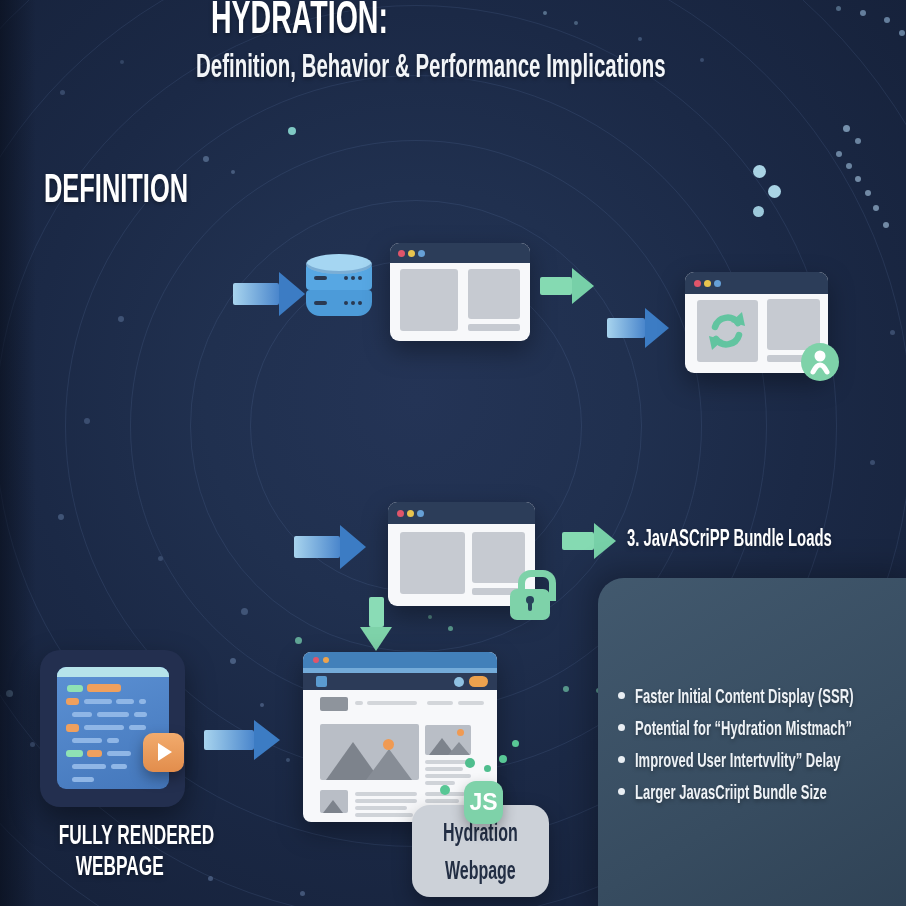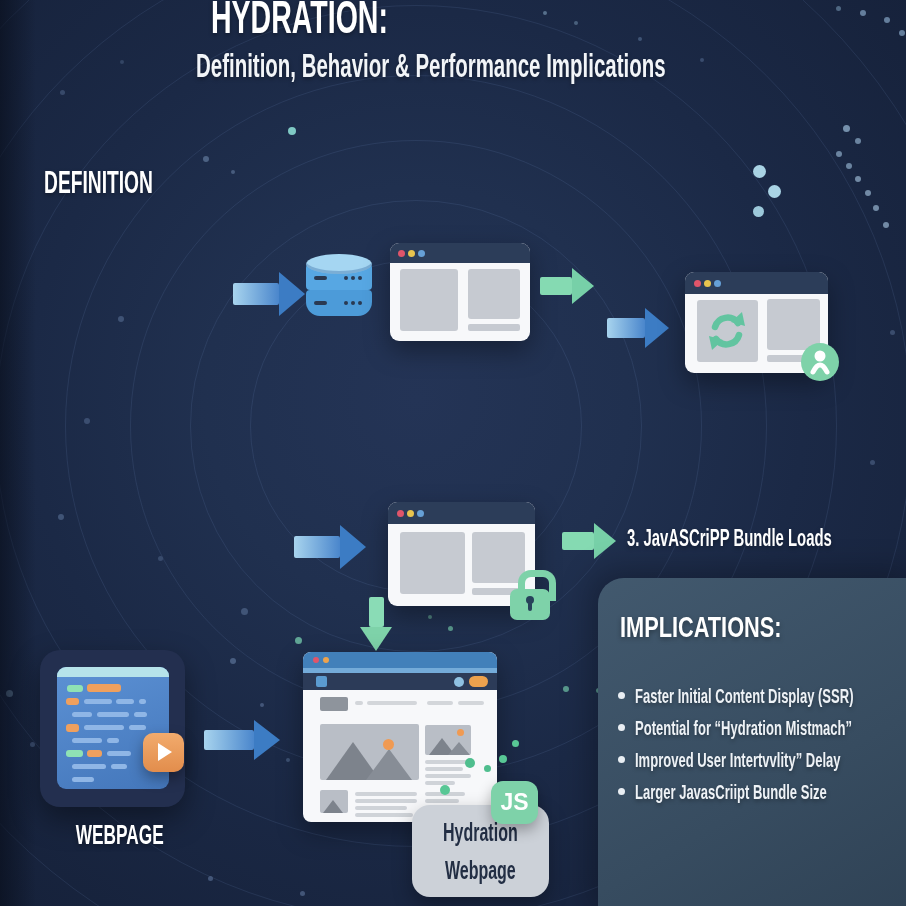--- a/index.html
+++ b/index.html
@@ -44,22 +44,22 @@
   .play .tri{position:absolute;left:15px;top:10px;width:0;height:0;border-style:solid;border-color:transparent;border-left:14px solid #fff;border-top:9px solid transparent;border-bottom:9px solid transparent;}
   .tri{position:absolute;width:0;height:0;border-style:solid;border-color:transparent;}
   .img-ph{position:absolute;background:#b9bec6;overflow:hidden;border-radius:2px;}
   .txt-shadow{text-shadow:0 2px 6px rgba(0,0,0,.35);}
   .panel{position:absolute;left:598px;top:578px;width:320px;height:340px;border-radius:26px 0 0 0;
          background:linear-gradient(150deg,#42596e 0%,#374c60 60%,#2f4255 100%);box-shadow:-8px -8px 30px rgba(0,0,0,.25);}
   .bullet-row{display:flex;align-items:center;gap:10px;height:21px;}
   .bullet-dot{width:7px;height:7px;border-radius:50%;background:#e9eef3;flex:0 0 auto;}
   .label-card{position:absolute;left:412px;top:805px;width:137px;height:92px;background:#ccd1d8;border-radius:18px;
               display:flex;flex-direction:column;align-items:center;justify-content:center;color:#222e44;box-shadow:0 8px 20px rgba(0,0,0,.3);gap:8px;}
-  .js-badge{position:absolute;left:464px;top:781px;width:47px;height:43px;background:#7ed2a9;border-radius:12px;
-            display:flex;align-items:center;justify-content:center;font-weight:bold;font-size:23px;color:#fff;box-shadow:0 6px 14px rgba(0,0,0,.3);margin-left:27px;}
+  .js-badge{position:absolute;left:464px;top:781px;width:39px;height:43px;background:#7ed2a9;border-radius:12px;
+            display:flex;align-items:center;justify-content:center;font-weight:bold;font-size:23px;color:#fff;box-shadow:0 6px 14px rgba(0,0,0,.3);}
 </style>
 </head>
 <body>
 
 <div class="stage">
 
   <div id="decor">
       <div class="arc" style="left: 250px; top: 260px; width: 330px; height: 330px;"></div>
       <div class="arc" style="left: 190px; top: 200px; width: 450px; height: 450px;"></div>
       <div class="arc" style="left: 130px; top: 140px; width: 570px; height: 570px;"></div>
@@ -114,21 +114,21 @@
     </div>
   <div class="abs shade-left"></div>
 
   <div class="abs bold txt-shadow" style="left:211px;top:-8px;font-size:46px;line-height:50px;">
     <span class="cx62">HYDRATION:</span>
   </div>
   <div class="abs bold txt-shadow" style="left:196px;top:48px;font-size:33px;line-height:36px;color:#f2f5f8;">
     <span class="cx62">Definition, Behavior &amp; Performance Implications</span>
   </div>
 
-  <div class="abs bold txt-shadow" style="left:44px;top:165px;font-size:31px;">
+  <div class="abs bold txt-shadow" style="left:44px;top:165px;font-size:41px;">
     <span class="cx62">DEFINITION</span>
   </div>
 
   <div class="arrow" style="left:233px;top:272px;">
     <div class="shaft" style="width:46px;height:22px;background:linear-gradient(90deg,#a8d4ee,#4a86cc);"></div>
     <div class="head" style="border-left:26px solid #3c7cc4;border-top:22px solid transparent;border-bottom:22px solid transparent;"></div>
   </div>
 
   <div class="abs" style="left:306px;top:254px;width:66px;height:66px;">
     <div class="abs" style="left:0;top:36px;width:66px;height:26px;background:#4c9bd9;border-radius:4px 4px 14px 14px;">
@@ -224,21 +224,20 @@
     <span class="cx62">3. JavASCriPP Bundle Loads</span>
   </div>
 
   <div class="arrow-v" style="left:360px;top:597px;width:32px;">
     <div style="width:15px;height:30px;background:#8adcb6;border-radius:2px;"></div>
     <div style="width:0;height:0;border-left:16px solid transparent;border-right:16px solid transparent;border-top:24px solid #7ed2a9;"></div>
   </div>
 
   <div class="panel">
     <div class="abs bold txt-shadow" style="left:22px;top:33px;font-size:29px;line-height:33px;">
-      <div><span class="cx75">IMPLICATIONS:</span></div>
     </div>
     <div class="abs" style="left:20px;top:107px;display:flex;flex-direction:column;gap:11px;font-size:21px;font-weight:bold;color:#eef2f6;">
       <div class="bullet-row">
         <span class="bullet-dot"></span>
         <span class="cx62 txt-shadow">Faster Initial Content Display (SSR)</span>
       </div>
       <div class="bullet-row">
         <span class="bullet-dot"></span>
         <span class="cx62 txt-shadow">Potential for “Hydration Mistmach”</span>
       </div>
@@ -276,20 +275,21 @@
       <div class="cl b" style="left:15px;top:97px;width:34px;"></div>
         <div class="cl b" style="left:54px;top:97px;width:16px;"></div>
       <div class="cl b" style="left:15px;top:110px;width:22px;"></div>
     </div>
   </div>
   <div class="play">
       <div class="tri"></div>
     </div>
 
   <div class="abs bold txt-shadow" style="left:15px;top:820px;width:210px;text-align:center;font-size:27px;line-height:31px;">
+    <div><span class="cx62c">FULLY RENDERED</span></div>
     <div><span class="cx62c">WEBPAGE</span></div>
   </div>
 
   <div class="arrow" style="left:204px;top:720px;">
     <div class="shaft" style="width:50px;height:20px;background:linear-gradient(90deg,#a8d4ee,#4a86cc);"></div>
     <div class="head" style="border-left:26px solid #3c7cc4;border-top:20px solid transparent;border-bottom:20px solid transparent;"></div>
   </div>
 
   <div class="browser" style="left:303px;top:652px;width:194px;height:170px;border-radius:8px;">
     <div class="abs" style="left:0;top:0;width:100%;height:16px;background:#4280ba;border-radius:8px 8px 0 0;">

